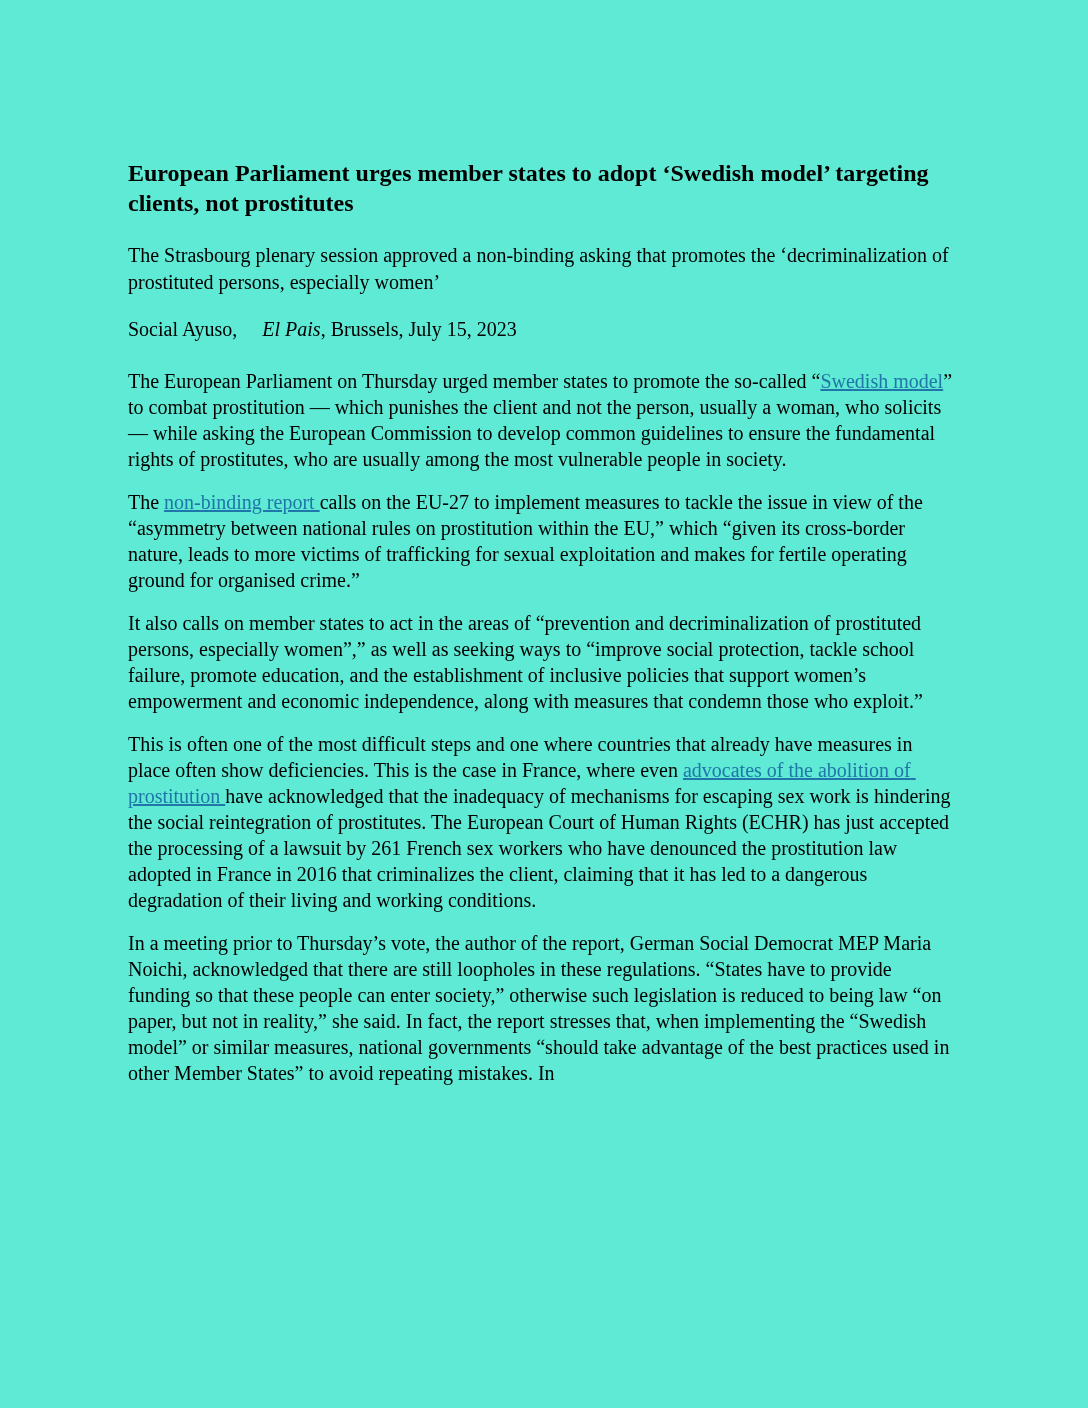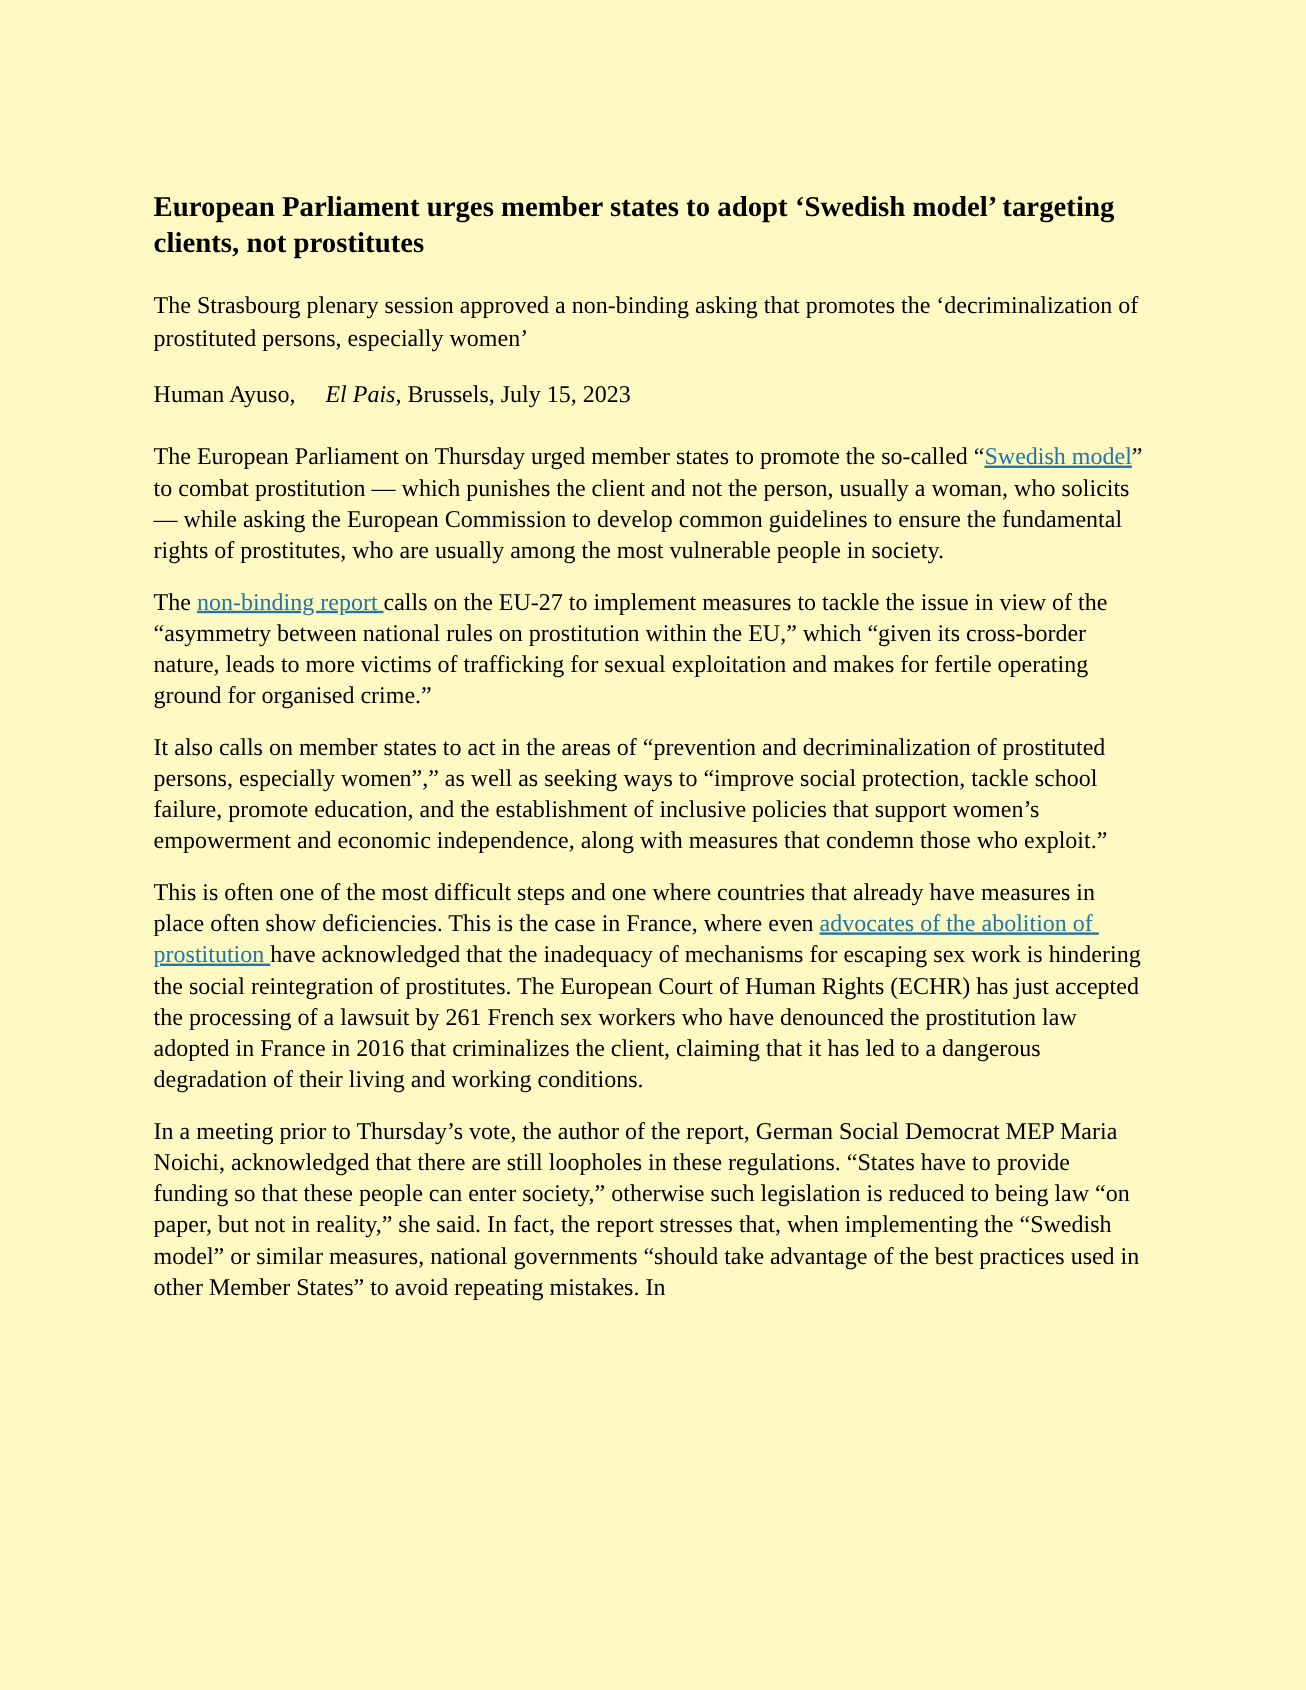--- a/index.html
+++ b/index.html
@@ -13,21 +13,21 @@
     box-sizing: border-box;
     color: #000000;
     font-family: "Liberation Serif", "DejaVu Serif", serif;
     overflow: hidden;
   }
   .page {
     box-sizing: border-box;
     width: 1088px;
     height: 1408px;
     padding: 158px 130px 0 128px;
-    background: #fef9c3;
+    background: #5eead4;
   }
   .title {
     font-size: 24px;
     line-height: 30px;
     font-weight: bold;
     margin: 0 0 24px 0;
   }
   .subtitle {
     font-size: 20px;
     line-height: 27px;
@@ -67,21 +67,21 @@
 </style>
 </head>
 <body>
 
 <div class="page">
 
   <h1 class="title">European Parliament urges member states to adopt ‘Swedish model’ targeting clients, not prostitutes</h1>
 
   <p class="subtitle">The Strasbourg plenary session approved a non-binding asking that promotes the ‘decriminalization of prostituted persons, especially women’</p>
 
-  <p class="byline"><span>Human Ayuso, </span><em>El Pais</em><span>, Brussels, July 15, 2023</span></p>
+  <p class="byline"><span>Social Ayuso, </span><em>El Pais</em><span>, Brussels, July 15, 2023</span></p>
 
 
   <p class="body-para"><span>The European Parliament on Thursday urged member states to promote the so-called “</span><a class="inline-link" href="#">Swedish model</a><span>” to combat prostitution — which punishes the client and not the person, usually a woman, who solicits — while asking the European Commission to develop common guidelines to ensure the fundamental rights of prostitutes, who are usually among the most vulnerable people in society.</span></p>
 
   <p class="body-para"><span>The </span><a class="inline-link" href="#">non-binding report </a><span>calls on the EU-27 to implement measures to tackle the issue in view of the “asymmetry between national rules on prostitution within the EU,” which “given its cross-border nature, leads to more victims of trafficking for sexual exploitation and makes for fertile operating ground for organised crime.”</span></p>
 
   <p class="body-para"><span>It also calls on member states to act in the areas of “prevention and decriminalization of prostituted persons, especially women”,” as well as seeking ways to “improve social protection, tackle school failure, promote education, and the establishment of inclusive policies that support women’s empowerment and economic independence, along with measures that condemn those who exploit.”</span></p>
 
 
   <p class="body-para"><span>This is often one of the most difficult steps and one where countries that already have measures in place often show deficiencies. This is the case in France, where even </span><a class="inline-link" href="#">advocates of the abolition of prostitution </a><span>have acknowledged that the inadequacy of mechanisms for escaping sex work is hindering the social reintegration of prostitutes. The European Court of Human Rights (ECHR) has just accepted the processing of a lawsuit by 261 French sex workers who have denounced the prostitution law adopted in France in 2016 that criminalizes the client, claiming that it has led to a dangerous degradation of their living and working conditions.</span></p>

